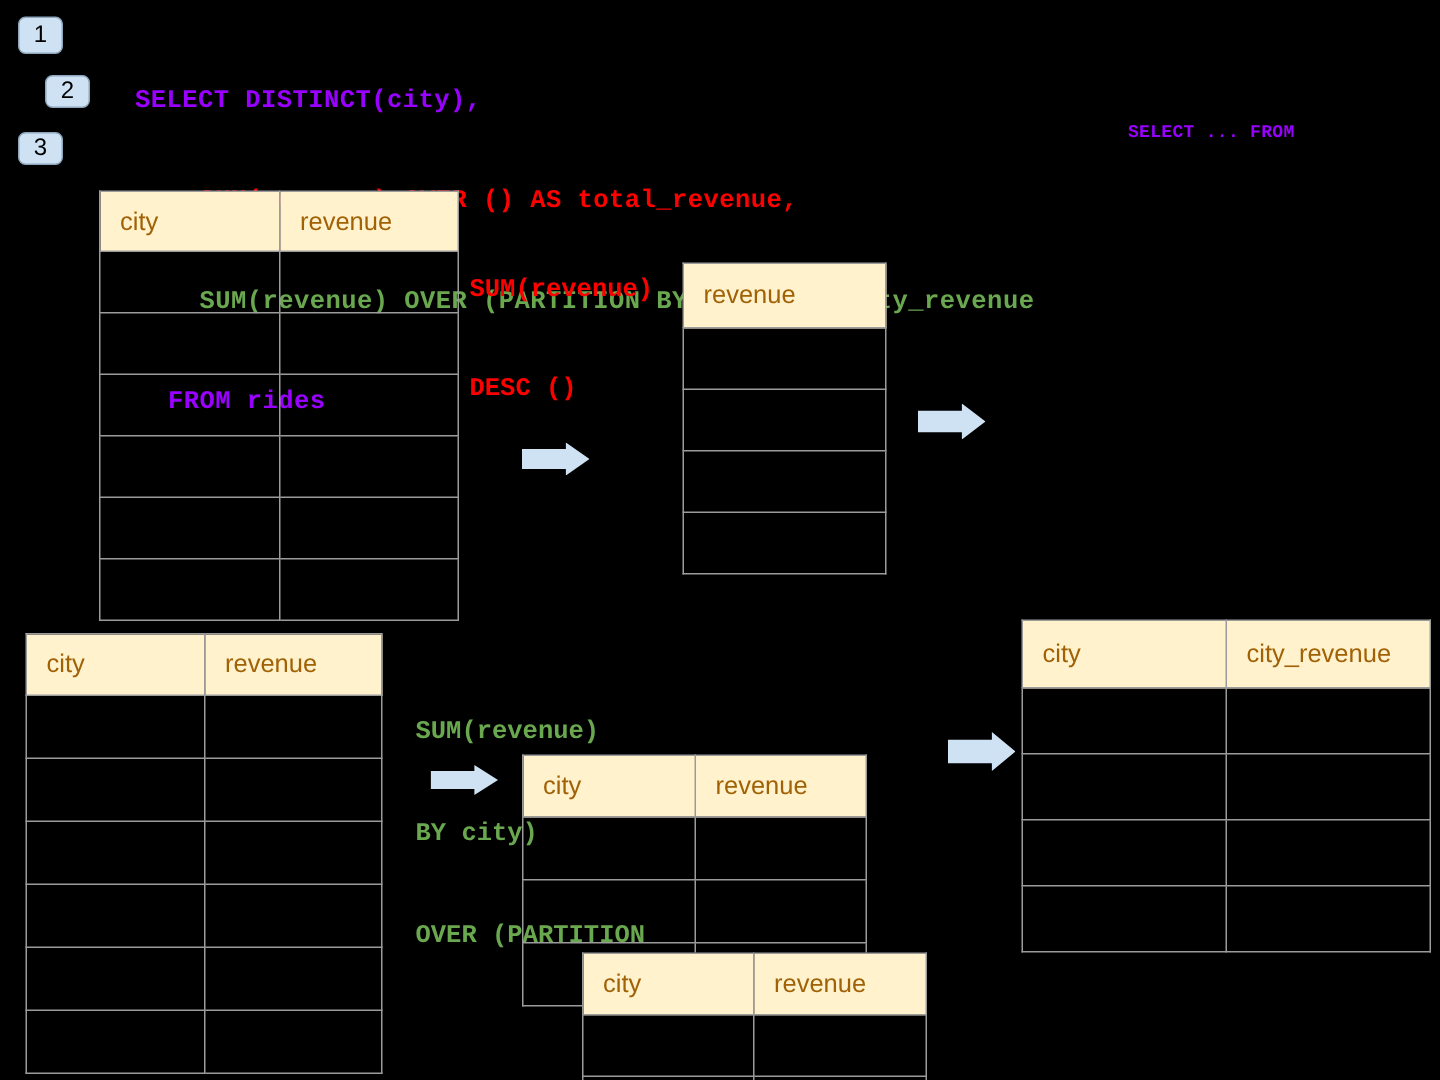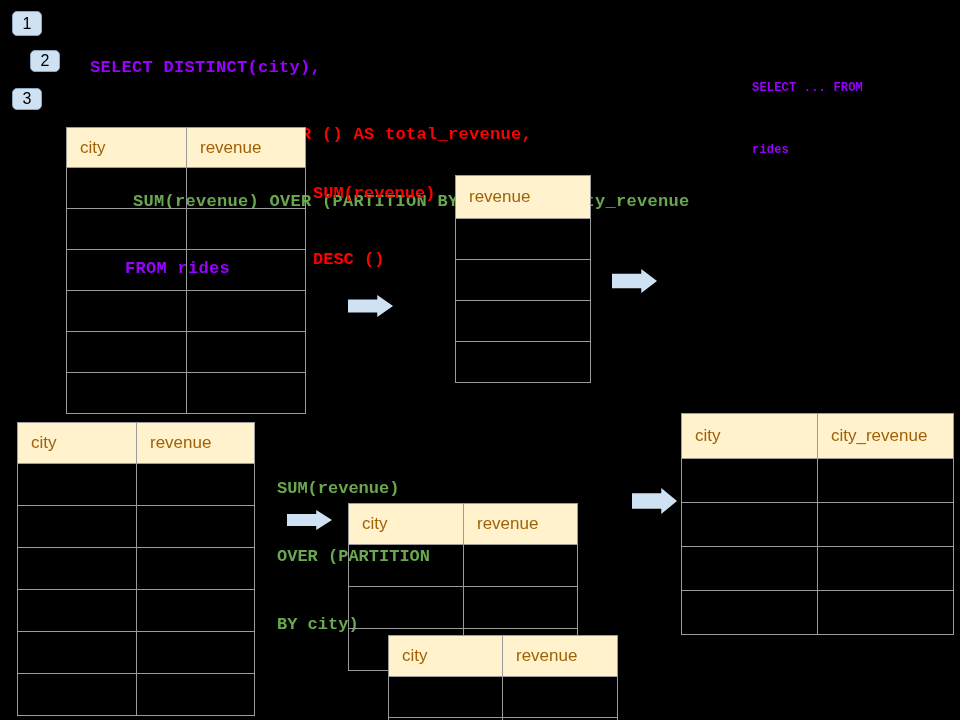--- a/index.html
+++ b/index.html
@@ -7,21 +7,21 @@
     position:relative;width:960px;height:720px;background:var(--background,#000);
     overflow:hidden;font-family:"Liberation Sans",sans-serif;
   }
   
   .code{
     position:absolute;font-family:"Liberation Mono","DejaVu Sans Mono",monospace;
     font-weight:bold;white-space:pre;
   }
   #main-code{left:90px;top:12px;font-size:17px;line-height:22.4px;letter-spacing:.3px;}
   .ind4{margin-left:43px;}
-  .ind2{margin-left:35px;}
+  .ind2{margin-left:22px;}
   .purple{color:var(--code_purple,#9900FF);}
   .red{color:var(--code_red,#FF0000);}
   .green{color:var(--code_green,#6AA84F);}
   #side-note{left:752px;top:37px;font-size:12px;line-height:20.5px;letter-spacing:.2px;}
   #annot-total{left:313px;top:139px;font-size:17px;line-height:22px;}
   #annot-partition{left:277px;top:432px;font-size:17px;line-height:22.8px;}
   
   .badge{
     position:absolute;background:var(--badge_bg,#CFE2F3);
     border:1.6px solid var(--badge_border,#8CA6BD);border-radius:5px;
@@ -82,32 +82,31 @@
 
   <div class="code" id="main-code">
     <div class="purple">SELECT DISTINCT(city),</div>
     <div class="red ind4">SUM(revenue) OVER () AS total_revenue,</div>
     <div class="green ind4">SUM(revenue) OVER (PARTITION BY city) as city_revenue</div>
     <div class="purple ind2">FROM rides</div>
   </div>
 
   <div class="code purple" id="side-note">
     <div>SELECT ... FROM</div>
-    <div>rides</div>
   </div>
 
   <div class="code red" id="annot-total">
     <div>SUM(revenue)</div>
     <div>DESC ()</div>
   </div>
 
   <div class="code green" id="annot-partition">
     <div>SUM(revenue)</div>
+    <div>BY city)</div>
     <div>OVER (PARTITION</div>
-    <div>BY city)</div>
   </div>
 
   <table class="dt" id="tbl-source-top">
     <colgroup>
         <col style="width:120px">
         <col style="width:119px">
       </colgroup>
     <tbody>
         <tr>
       <th>city</th>

